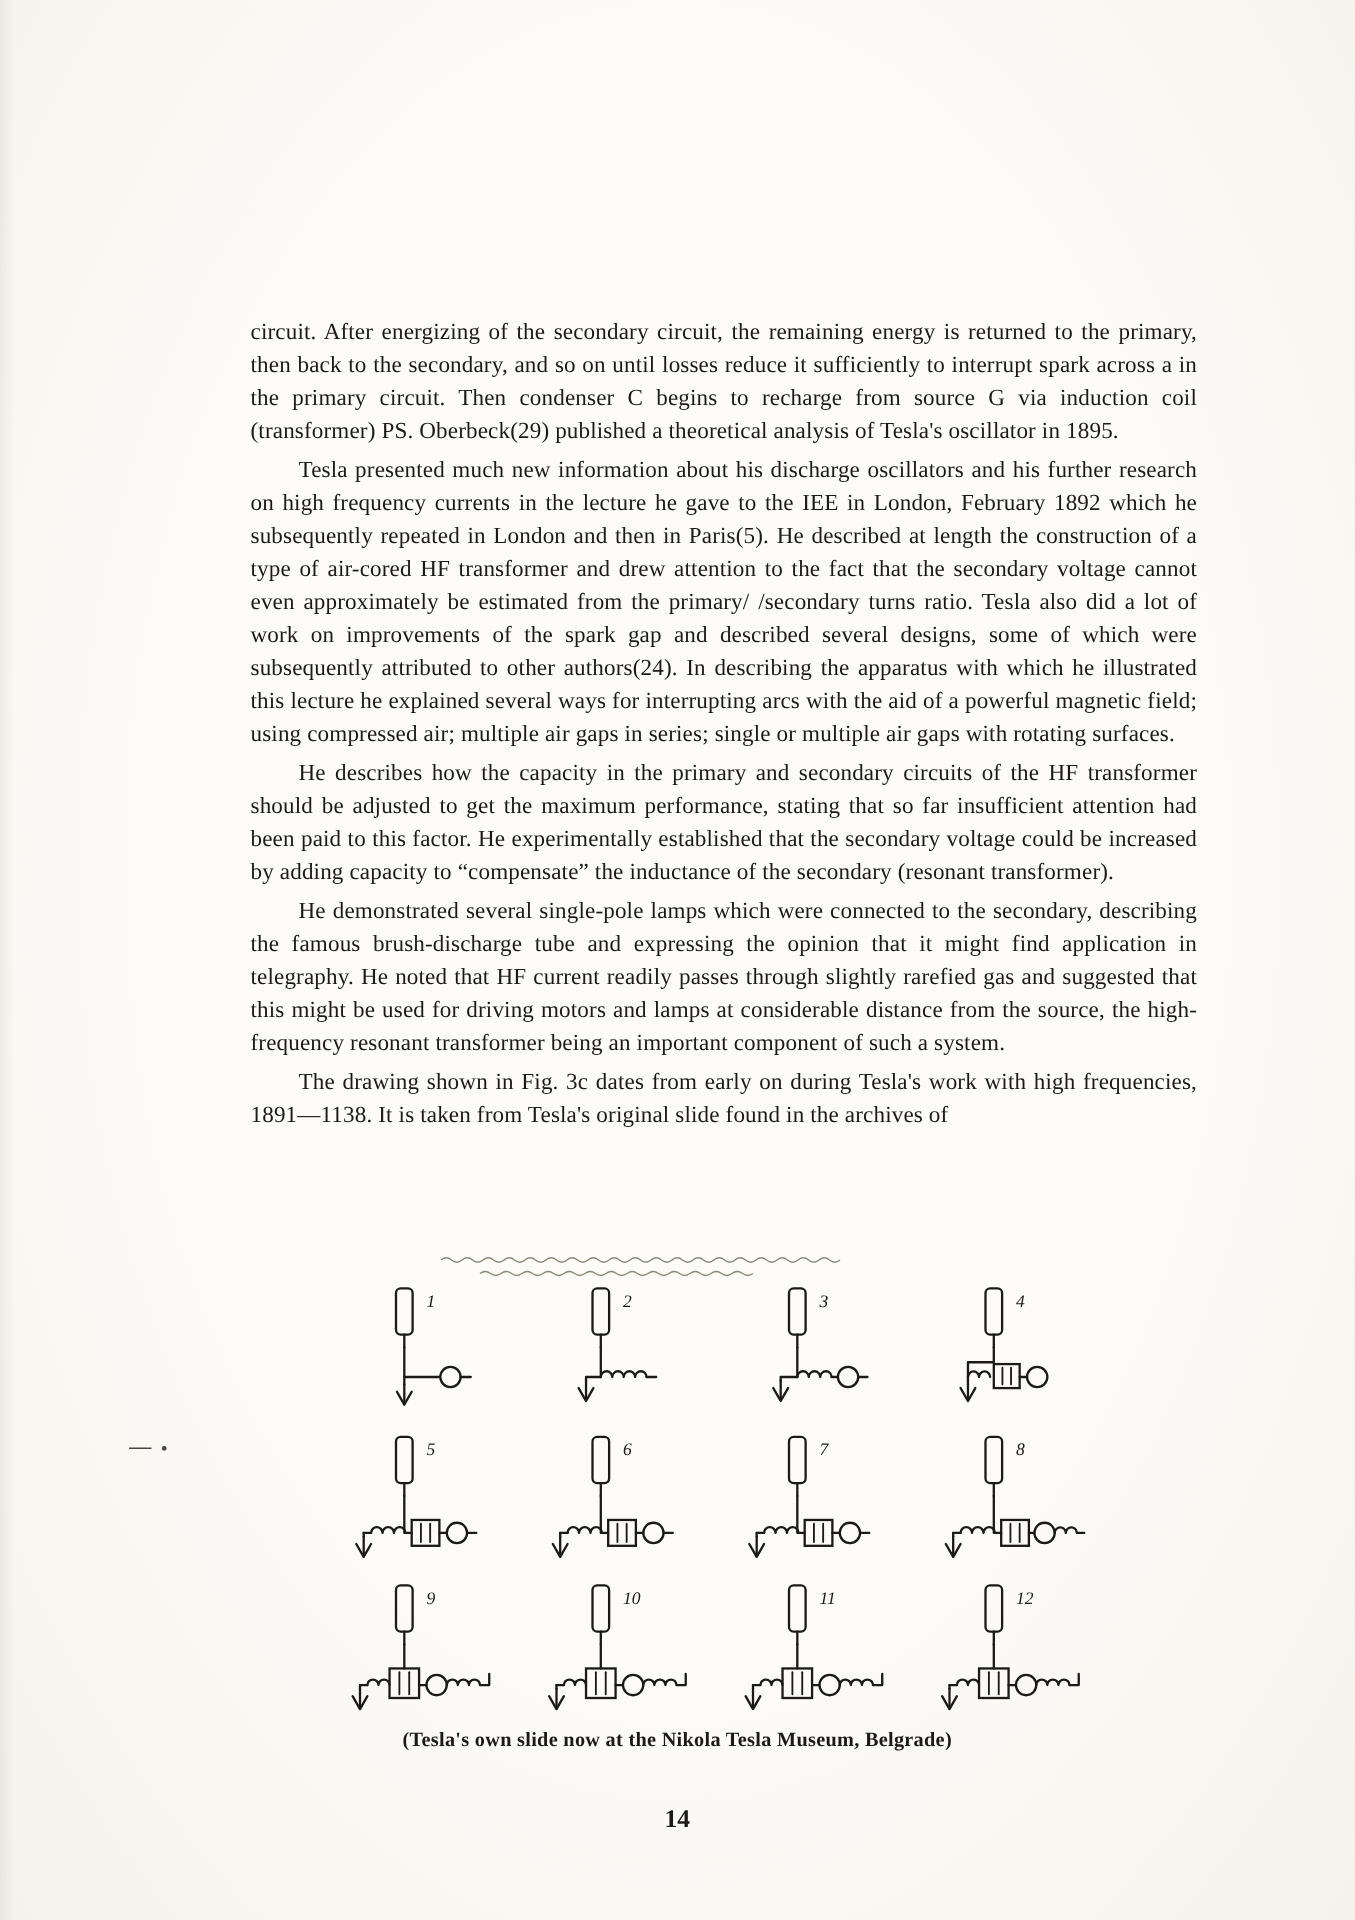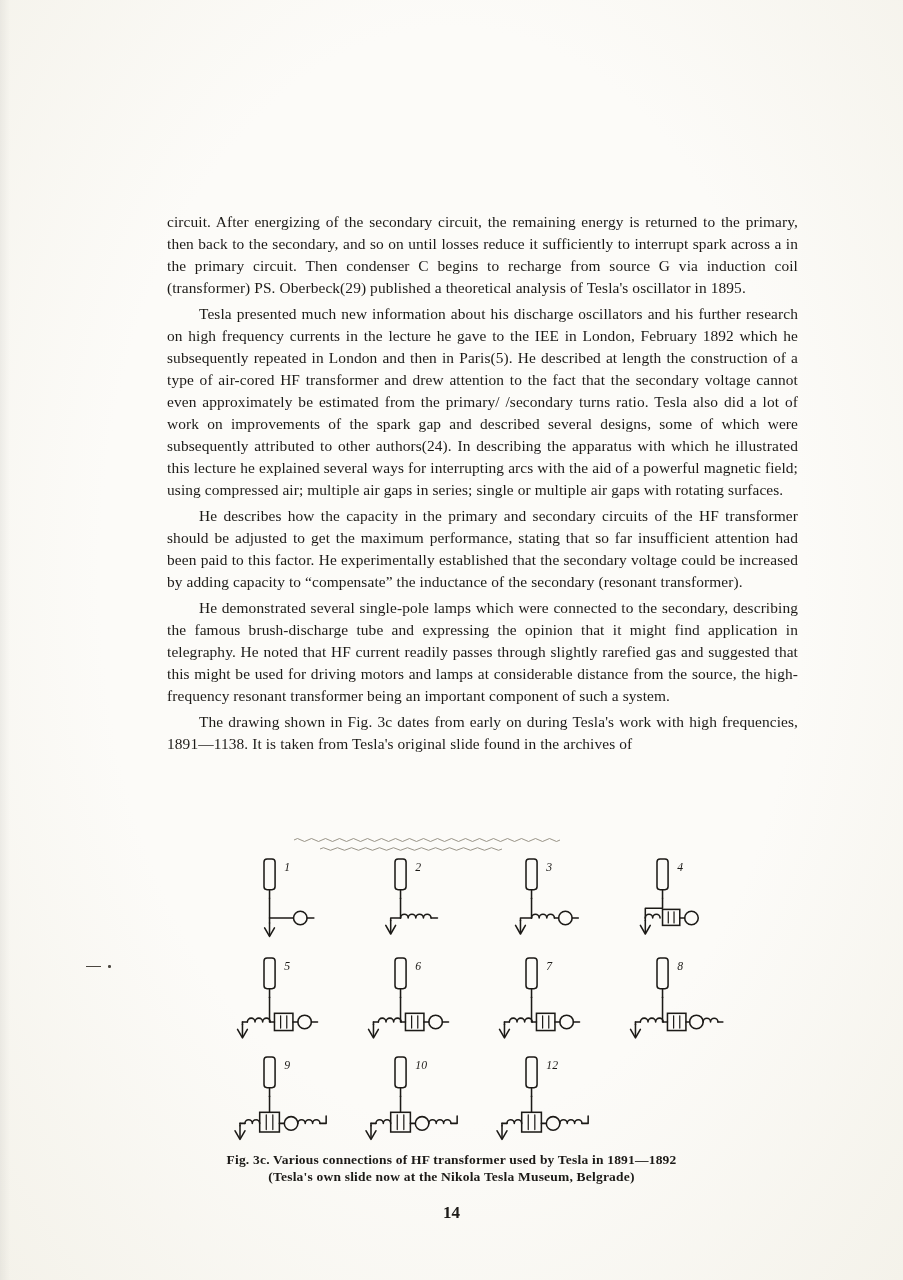--- a/index.html
+++ b/index.html
@@ -231,25 +231,42 @@
             <path d="M5 64 L9 71 L13 64" fill="none" stroke="#1c1a17" stroke-width="1.25" stroke-linecap="round" stroke-linejoin="round"></path>
             <path d="M9 58 H13" fill="none" stroke="#1c1a17" stroke-width="1.25" stroke-linecap="round" stroke-linejoin="round"></path>
             <path d="M13 58 a3 3 0 1 1 6 0 a3 3 0 1 1 6 0" fill="none" stroke="#1c1a17" stroke-width="1.25" stroke-linecap="round" stroke-linejoin="round"></path>
             <rect x="25" y="49" width="16" height="16" fill="none" stroke="#1c1a17" stroke-width="1.25"></rect>
             <path d="M30.333333333333332 51 V63" fill="none" stroke="#1c1a17" stroke-width="1" stroke-linecap="round" stroke-linejoin="round"></path>
             <path d="M35.666666666666664 51 V63" fill="none" stroke="#1c1a17" stroke-width="1" stroke-linecap="round" stroke-linejoin="round"></path>
             <path d="M41 58 H45" fill="none" stroke="#1c1a17" stroke-width="1.25" stroke-linecap="round" stroke-linejoin="round"></path>
             <circle cx="50.5" cy="58" r="5.5" fill="none" stroke="#1c1a17" stroke-width="1.25"></circle>
             <path d="M56 58 a3 3 0 1 1 6 0 a3 3 0 1 1 6 0 a3 3 0 1 1 6 0" fill="none" stroke="#1c1a17" stroke-width="1.25" stroke-linecap="round" stroke-linejoin="round"></path>
             <path d="M74 58 H79 V52" fill="none" stroke="#1c1a17" stroke-width="1.25" stroke-linecap="round" stroke-linejoin="round"></path>
+            <text x="45" y="14" font-size="9.5" font-style="italic" fill="#1c1a17">11</text>
+          </svg></div>
+        <div class="diagram"><svg viewBox="0 0 96 78" width="124" height="96">
+            <rect x="28.5" y="4" width="9" height="25" rx="2.5" fill="none" stroke="#1c1a17" stroke-width="1.25"></rect>
+            <path d="M33 29 V36" fill="none" stroke="#1c1a17" stroke-width="1.25" stroke-linecap="round" stroke-linejoin="round"></path>
+            <path d="M33 36 V49" fill="none" stroke="#1c1a17" stroke-width="1.25" stroke-linecap="round" stroke-linejoin="round"></path>
+            <path d="M9 58 V60" fill="none" stroke="#1c1a17" stroke-width="1.25" stroke-linecap="round" stroke-linejoin="round"></path>
+            <path d="M9 60 V70" fill="none" stroke="#1c1a17" stroke-width="1.25" stroke-linecap="round" stroke-linejoin="round"></path>
+            <path d="M5 64 L9 71 L13 64" fill="none" stroke="#1c1a17" stroke-width="1.25" stroke-linecap="round" stroke-linejoin="round"></path>
+            <path d="M9 58 H13" fill="none" stroke="#1c1a17" stroke-width="1.25" stroke-linecap="round" stroke-linejoin="round"></path>
+            <path d="M13 58 a3 3 0 1 1 6 0 a3 3 0 1 1 6 0" fill="none" stroke="#1c1a17" stroke-width="1.25" stroke-linecap="round" stroke-linejoin="round"></path>
+            <rect x="25" y="49" width="16" height="16" fill="none" stroke="#1c1a17" stroke-width="1.25"></rect>
+            <path d="M30.333333333333332 51 V63" fill="none" stroke="#1c1a17" stroke-width="1" stroke-linecap="round" stroke-linejoin="round"></path>
+            <path d="M35.666666666666664 51 V63" fill="none" stroke="#1c1a17" stroke-width="1" stroke-linecap="round" stroke-linejoin="round"></path>
+            <path d="M41 58 H45" fill="none" stroke="#1c1a17" stroke-width="1.25" stroke-linecap="round" stroke-linejoin="round"></path>
+            <circle cx="50.5" cy="58" r="5.5" fill="none" stroke="#1c1a17" stroke-width="1.25"></circle>
+            <path d="M56 58 a3 3 0 1 1 6 0 a3 3 0 1 1 6 0 a3 3 0 1 1 6 0" fill="none" stroke="#1c1a17" stroke-width="1.25" stroke-linecap="round" stroke-linejoin="round"></path>
+            <path d="M74 58 H79 V52" fill="none" stroke="#1c1a17" stroke-width="1.25" stroke-linecap="round" stroke-linejoin="round"></path>
             <text x="45" y="14" font-size="9.5" font-style="italic" fill="#1c1a17">12</text>
           </svg></div>
       </div>
   </div>
 
   <div class="caption">
-    <div>Fig. 3c. Various connections of HF transformer used by Tesla in 1891—1892</div>
     <div>(Tesla's own slide now at the Nikola Tesla Museum, Belgrade)</div>
   </div>
 
   <div class="page-number">14</div>
 
 </div>
 
 </body></html>

